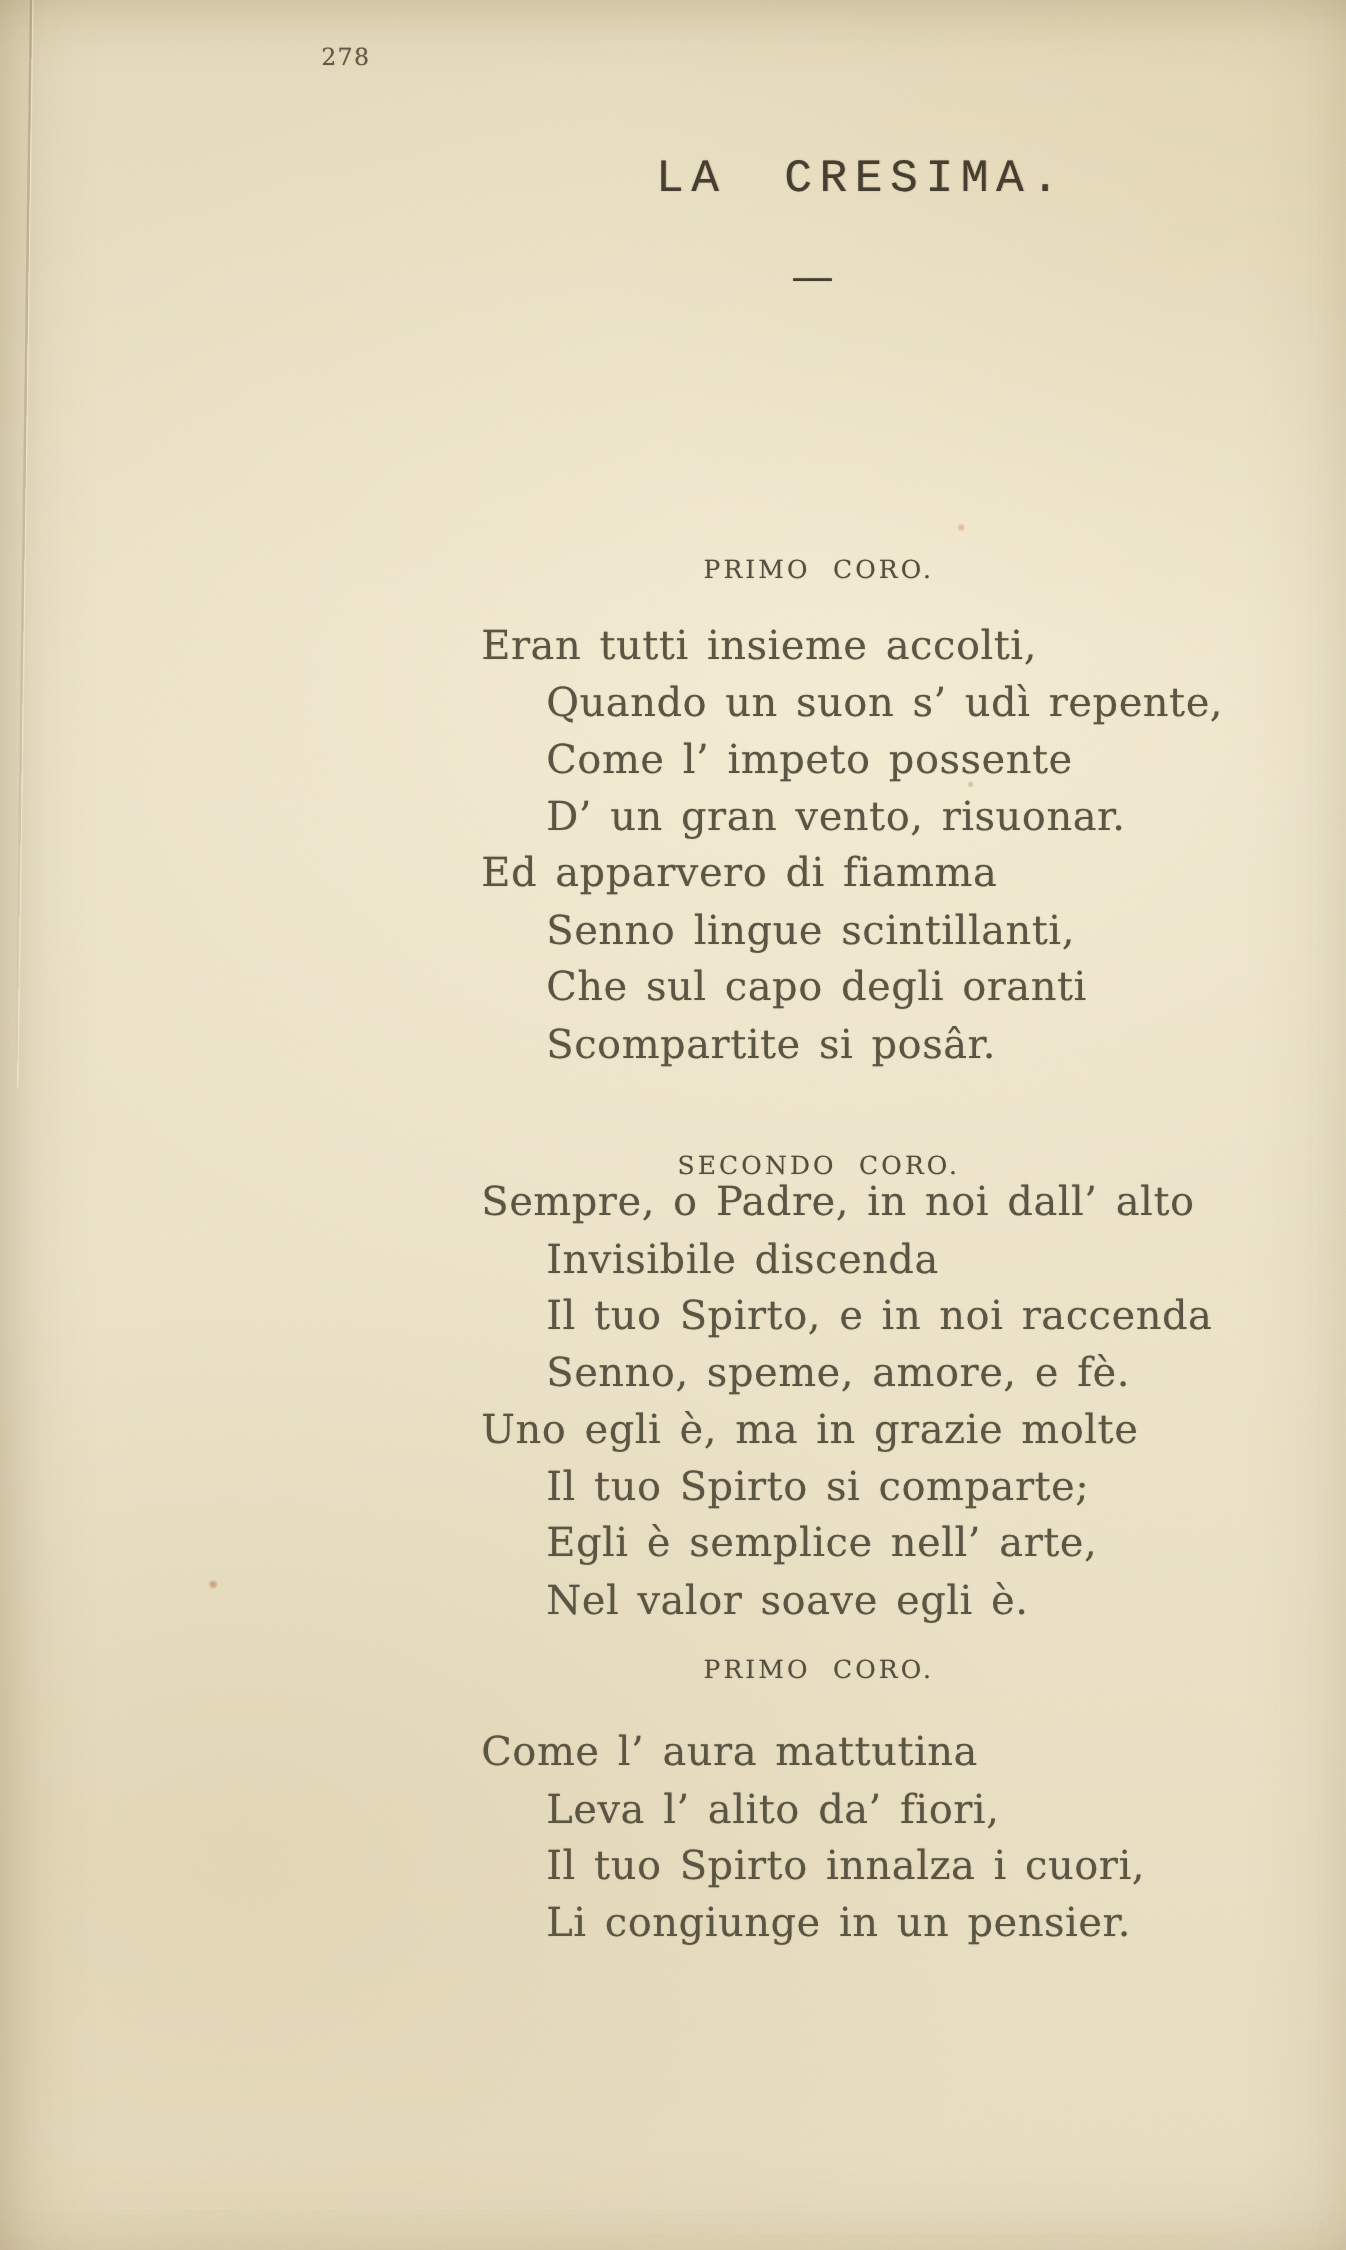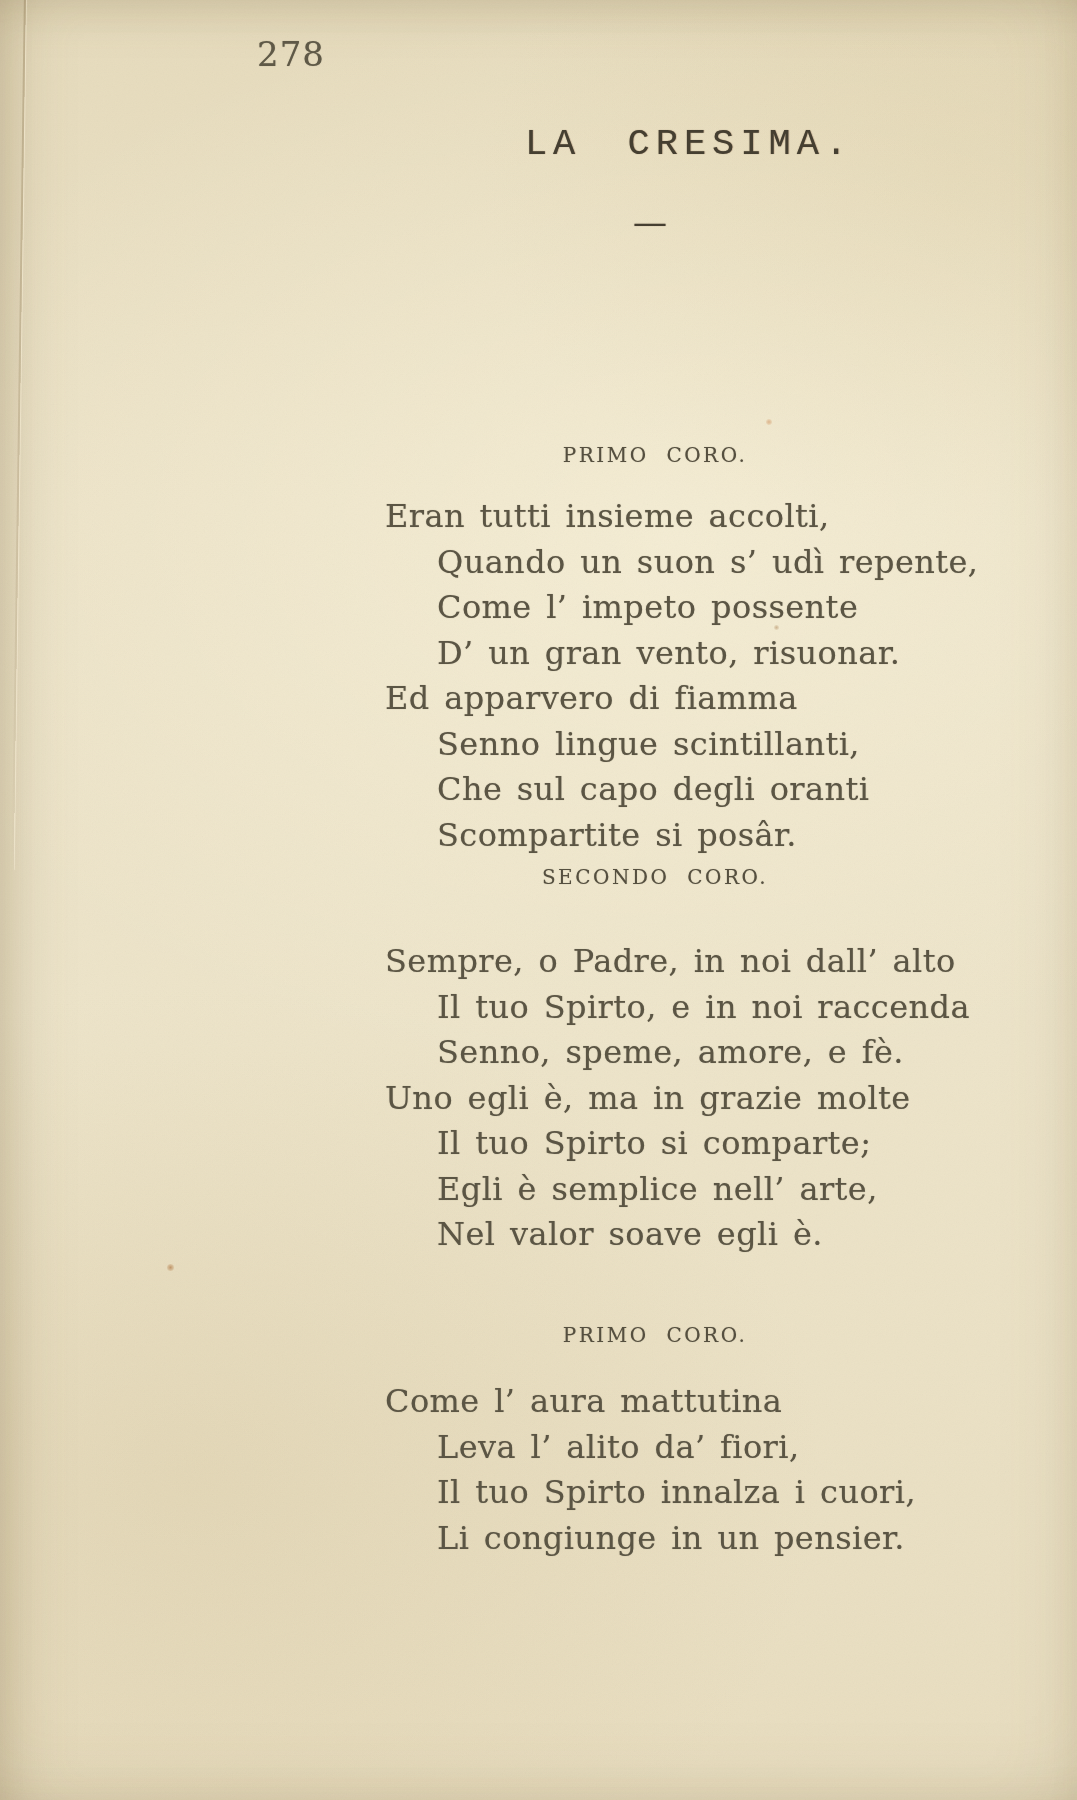--- a/index.html
+++ b/index.html
@@ -43,21 +43,21 @@
       rgba(140,118,80,0.15) 75%,
       rgba(140,118,80,0) 100%);
     transform: rotate(0.8deg);
     transform-origin: top center;
     box-shadow: 1px 0 1px rgba(255,248,225,0.5);
   }
   .page-number {
     position: absolute;
     left: 257px;
     top: 37px;
-    font-size: 34px;
+    font-size: 19px;
     line-height: 1;
     color: #5f5947;
     letter-spacing: 1px;
     text-shadow: 0 0 1px rgba(95,89,71,0.45);
   }
   .title {
     position: absolute;
     left: 689px;
     top: 122px;
     transform: translateX(-50%);
@@ -91,21 +91,21 @@
     font-size: 20px;
     font-weight: normal;
     line-height: 1;
     letter-spacing: 2.5px;
     word-spacing: 9px;
     white-space: nowrap;
     color: #554f3f;
     text-shadow: 0 0 1px rgba(85,79,63,0.4);
   }
   .coro-1 { top: 445px; }
-  .coro-2 { top: 867px; }
+  .coro-2 { top: 922px; }
   .coro-3 { top: 1325px; }
   .stanza {
     position: absolute;
     left: 385px;
     width: 560px;
     font-size: 32px;
     line-height: 45.5px;
     letter-spacing: 0.4px;
     word-spacing: 4px;
     white-space: nowrap;
@@ -165,20 +165,21 @@
       <div class="line indent">D’ un gran vento, risuonar.</div>
       <div class="line">Ed apparvero di fiamma</div>
       <div class="line indent">Senno lingue scintillanti,</div>
       <div class="line indent">Che sul capo degli oranti</div>
       <div class="line indent">Scompartite si posâr.</div>
     </div>
 
     <h2 class="coro coro-2">SECONDO CORO.</h2>
     <div class="stanza stanza-2">
       <div class="line">Sempre, o Padre, in noi dall’ alto</div>
+      <div class="line indent">Invisibile discenda</div>
       <div class="line indent">Il tuo Spirto, e in noi raccenda</div>
       <div class="line indent">Senno, speme, amore, e fè.</div>
       <div class="line">Uno egli è, ma in grazie molte</div>
       <div class="line indent">Il tuo Spirto si comparte;</div>
       <div class="line indent">Egli è semplice nell’ arte,</div>
       <div class="line indent">Nel valor soave egli è.</div>
     </div>
 
     <h2 class="coro coro-3">PRIMO CORO.</h2>
     <div class="stanza stanza-3">

